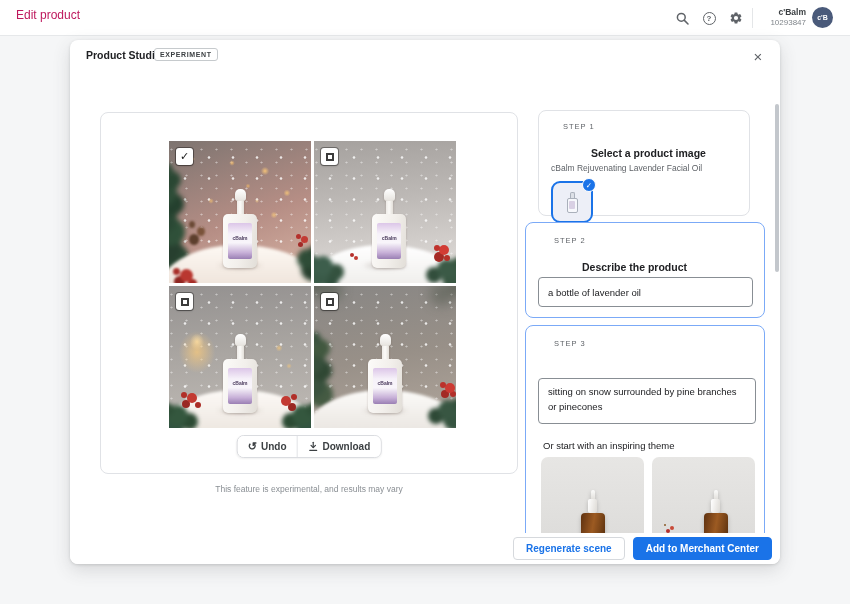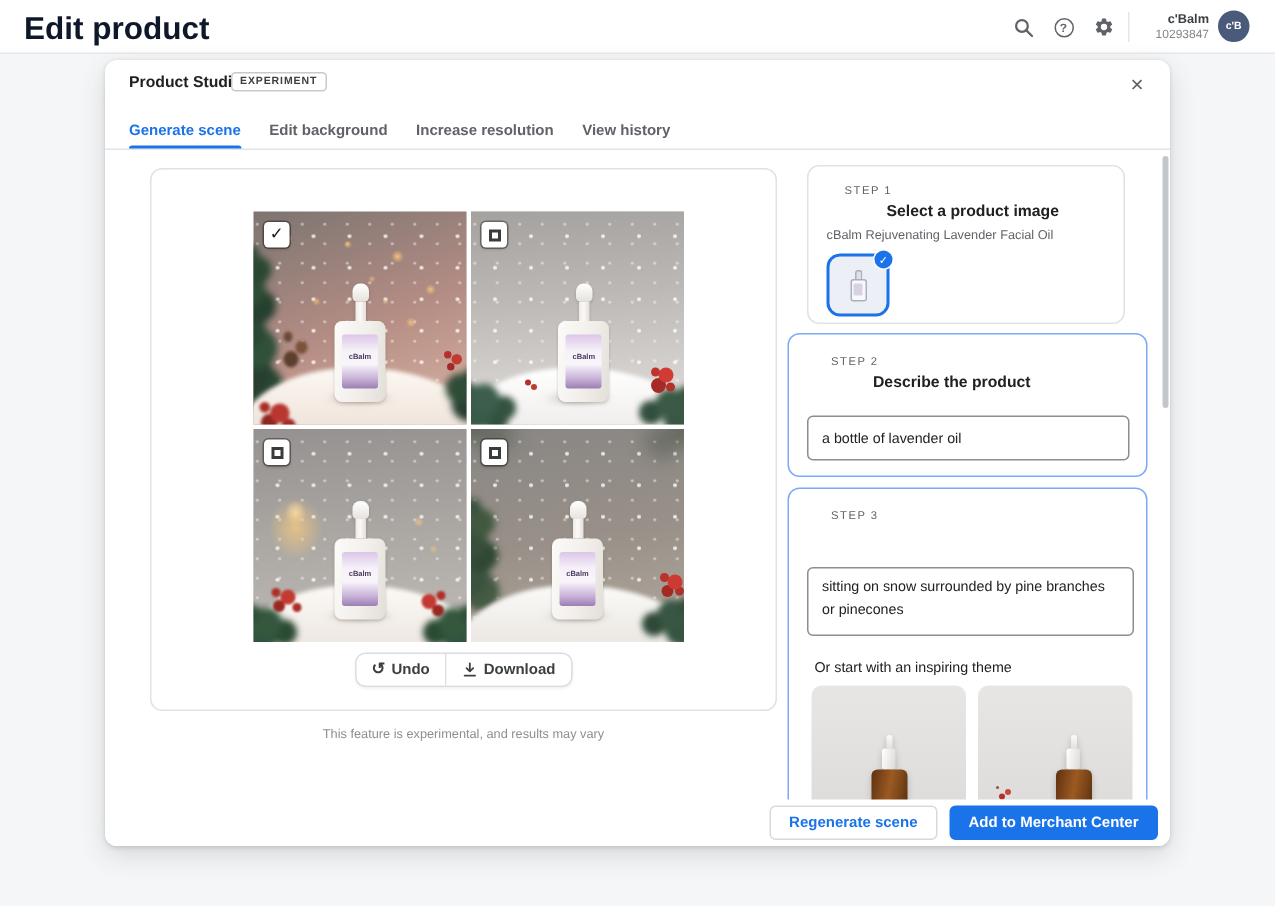--- a/index.html
+++ b/index.html
@@ -1,21 +1,21 @@
 <!DOCTYPE html>
 <html><head>
 <meta charset="utf-8">
 <style>
   * { margin:0; padding:0; box-sizing:border-box; }
   html,body { width:850px; height:604px; }
   body { font-family:"Liberation Sans","DejaVu Sans",sans-serif; background:#fff; position:relative; overflow:hidden; color:#202124; }
 
   
   .topbar { position:absolute; left:0; top:0; width:850px; height:36px; background:#fff; border-bottom:1px solid #e6e8ea; z-index:5; }
-  .topbar-title { position:absolute; left:16px; top:8px; font-size:21px; color:#0f172a; font-weight:700; }
+  .topbar-title { position:absolute; left:16px; top:8px; font-size:12px; color:#be185d; font-weight:400; }
   .tb-icon { position:absolute; top:10px; width:16px; height:16px; display:flex; align-items:center; justify-content:center; cursor:pointer; }
   .tb-search { left:674px; }
   .tb-help { left:701px; }
   .tb-gear { left:728px; }
   .help-circle { width:13px; height:13px; border:1.3px solid #5f6368; border-radius:50%; font-size:8px; font-weight:700; color:#5f6368; display:flex; align-items:center; justify-content:center; }
   .tb-divider { position:absolute; left:752px; top:8px; width:1px; height:20px; background:#e4e6e8; }
   .account { position:absolute; left:756px; top:7px; width:50px; text-align:right; line-height:1.25; }
   .account .acct-name { font-size:8.5px; font-weight:600; color:#3c4043; }
   .account .acct-id { font-size:8px; color:#80868b; }
   .avatar { position:absolute; left:812px; top:7px; width:21px; height:21px; border-radius:50%; background:#4a5a7a; color:#fff; font-size:7px; font-weight:700; display:flex; align-items:center; justify-content:center; }
@@ -146,21 +146,21 @@
   .undo-glyph { font-size:11px; color:#3c4043; line-height:1; }
 
   .disclaimer { position:absolute; left:30px; top:444px; width:418px; text-align:center; font-size:8.5px; color:#8a8f94; }
 
   
   .step-card { position:absolute; background:#fff; border-radius:8px; }
   .card1 { left:468px; top:70px; width:212px; height:106px; border:1px solid #e0e2e6; }
   .card2 { left:455px; top:182px; width:240px; height:96px; border:1.5px solid #7baaf7; }
   .card3 { left:455px; top:285px; width:240px; height:220px; border:1.5px solid #7baaf7; overflow:hidden; }
   .eyebrow { font-size:7.5px; letter-spacing:1px; color:#5f6368; font-weight:500;margin-left:12px; }
-  .step-title { font-size:10.5px; font-weight:700; color:#202124; margin-top:4px;padding-left:40px; }
+  .step-title { font-size:10.5px; font-weight:700; color:#202124; margin-top:16px;padding-left:40px; }
   .card1 .inner { padding:11px 12px; }
   .prod-name { font-size:8.5px; color:#5f6368; margin-top:4px; white-space:nowrap; }
   .thumb { position:relative; margin-top:8px; width:42px; height:42px; background:#edeff7; border:2px solid #1a73e8; border-radius:9px; display:flex; align-items:center; justify-content:center; cursor:pointer; }
   .mini-bottle { width:12px; }
   .mb-cap { width:5px; height:6px; margin:0 auto; background:#dde0e7; border:1px solid #aab0bb; border-bottom:none; border-radius:2px 2px 0 0; }
   .mb-body { width:11px; height:15px; margin:0 auto; background:#f7f8fc; border:1px solid #aab0bb; border-radius:2px; display:flex; align-items:center; justify-content:center; }
   .mb-label { width:6px; height:8px; background:#d9d0e4; border-radius:1px; }
   .thumb-badge { position:absolute; right:-5px; top:-5px; width:14px; height:14px; background:#1a73e8; border:1.5px solid #fff; border-radius:50%; color:#fff; font-size:7.5px; font-weight:700; display:flex; align-items:center; justify-content:center; }
   .card2 .inner, .card3 .inner { padding:13px 16px; }
   .text-input { position:absolute; left:12px; top:54px; width:215px; height:30px; border:1px solid #888e94; border-radius:4px; font-size:9.5px; color:#202124; padding:0 9px; font-family:"Liberation Sans",sans-serif; background:#fff; }
@@ -216,28 +216,20 @@
 </header>
 
 <div class="backdrop"></div>
 
 <section class="dialog">
 
   <div class="dlg-title">Product Studio</div>
   <div class="dlg-badge">EXPERIMENT</div>
   <div class="dlg-close">×</div>
 
-  <nav class="tabs-wrap">
-    <div class="tabs">
-      <div class="tab active">Generate scene</div>
-      <div class="tab">Edit background</div>
-      <div class="tab">Increase resolution</div>
-      <div class="tab">View history</div>
-    </div>
-  </nav>
 
   <div class="results-card">
     <div class="grid">
 
       <figure class="tile t1 s1 selected">
         <div class="art">
           <div class="sky"></div>
             <div class="dots"></div>
             <div class="bokeh"></div>
           <div class="blob treeL"></div>

